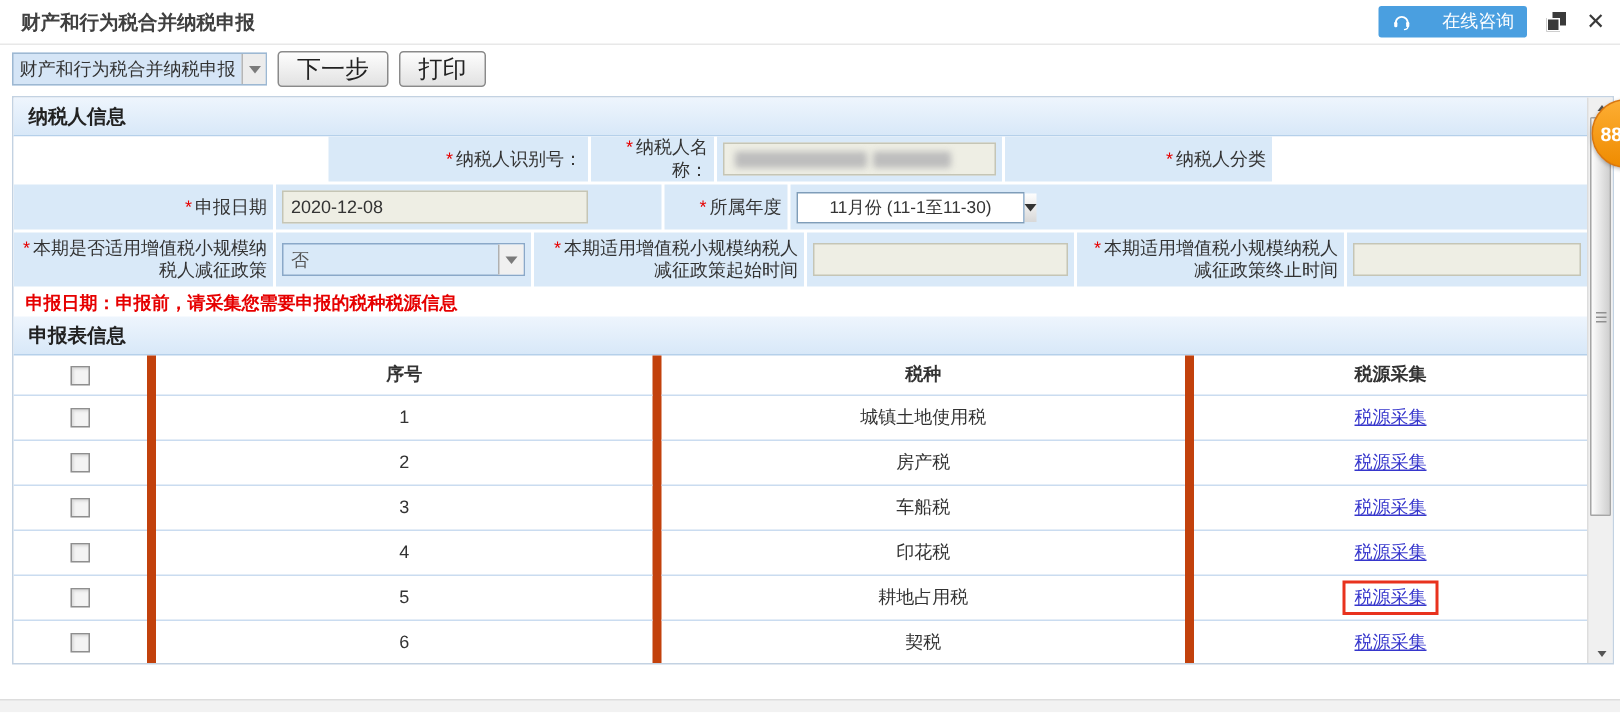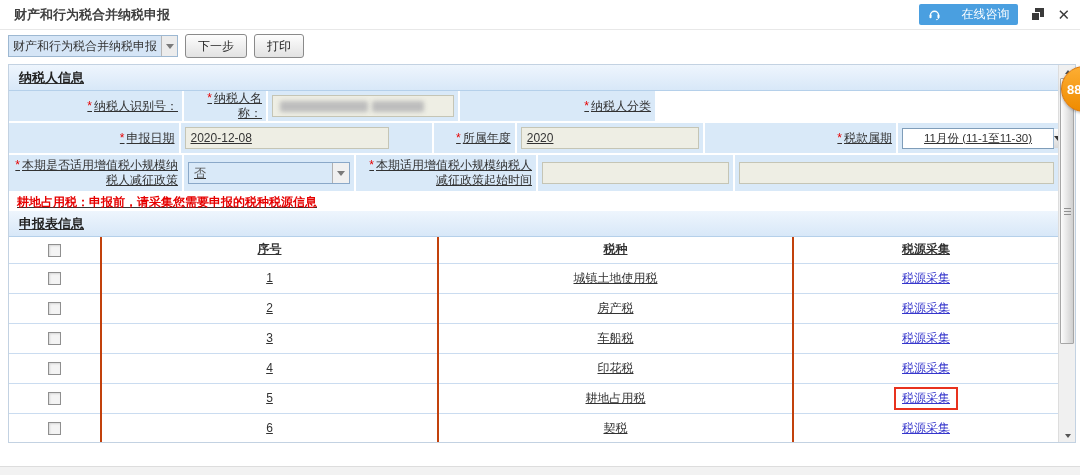--- a/index.html
+++ b/index.html
@@ -19,53 +19,53 @@
   .restore-ico .b2 { position:absolute; left:0; bottom:0; width:9px; height:9px; background:#3a3a3a; border:1px solid #fff; box-shadow:0 0 0 1px #3a3a3a inset; }
   .close-ico { font-size:15px; color:#3a3a3a; line-height:13px; font-weight:bold; }
 
   
   .toolbar { height:32px; display:flex; align-items:center; padding:0 8px; gap:7px; }
   .combo { display:flex; align-items:center; height:22px; border:1px solid #9db8d2; background:#d5e5f6; }
   .combo .combo-text { padding:0 4px; white-space:nowrap; }
   .combo .combo-btn { width:16px; align-self:stretch; background:#ececec; border-left:1px solid #b6b6b6; display:flex; align-items:center; justify-content:center; }
   .tri-down { width:0; height:0; border-left:4px solid transparent; border-right:4px solid transparent; border-top:5px solid #7a7a7a; }
   .tri-up { width:0; height:0; border-left:4px solid transparent; border-right:4px solid transparent; border-bottom:5px solid #7a7a7a; }
-  .btn { height:24px; padding:0 12px; border:1px solid #8a8a8a; border-radius:3px; background:linear-gradient(#fdfdfd,#e2e2e2); font-size:12px; color:#222; cursor:pointer; font-family:inherit; }
+  .btn { height:24px; padding:0 12px; border:1px solid #8a8a8a; border-radius:3px; background:linear-gradient(#fdfdfd,#e2e2e2); font-size:16px; color:#222; cursor:pointer; font-family:inherit; }
 
   
   .panel { position:absolute; left:8px; top:64px; width:1068px; height:379px; border:1px solid #c3d2e2; background:#fff; display:flex; }
-  .panel-main { flex:1; overflow:hidden;text-decoration:underline; }
+  .panel-main { flex:1; overflow:hidden; }
   .sec-head { height:26px; line-height:25px; padding-left:10px; font-size:13px; font-weight:bold; color:#222; background:linear-gradient(#eef5fd,#d8e8f8); border-bottom:1px solid #b5d0ea; }
 
   
   .form { background:#fff; }
-  .frow { display:flex; gap:2px; margin-bottom:2px; }
+  .frow { display:flex; gap:2px; margin-bottom:2px;justify-content:center; }
   .fcell { background:#d9e9f8; display:flex; align-items:center; }
   .flabel { justify-content:flex-end; text-align:right; padding:2px 4px 2px 2px; line-height:1.25; }
   .fval { padding:0 4px; }
   .req { color:#e60000; margin-right:2px; }
-  .w173{width:173px;} .w257{width:257px;} .w82{width:82px;} .w190{width:190px;} .w178{width:195px;} .wflex{flex:1;}
+  .w173{width:173px;} .w257{width:257px;} .w82{width:82px;} .w190{width:190px;} .w178{width:178px;} .wflex{flex:1;}
   .w170{width:170px;} .w180{width:180px;}
   .h30 .fcell{height:30px;} .h36 .fcell{height:36px;}
   .input { background:#eeeee4; border:1px solid #c5c5b5; height:22px; display:flex; align-items:center; padding:0 5px; overflow:hidden; white-space:nowrap; }
   .fill { width:100%; }
   .blurblock { display:inline-block; height:11px; background:#bdbdbd; border-radius:2px; filter:blur(2px); margin:0 2px; }
   .combo2 { display:flex; align-items:center; height:22px; border:1px solid #8aa8c8; background:#d9e9f8; }
   .combo2 .combo-text { flex:1; padding:0 5px; color:#555; }
   .combo2 .combo-btn { width:17px; align-self:stretch; background:#f0f0f0; border-left:1px solid #b0b0b0; display:flex; align-items:center; justify-content:center; }
   .combo3 { display:flex; align-items:center; height:21px; border:1px solid #7f9db9; background:#fff; }
   .combo3 .combo-text { flex:1; padding:0 21px; white-space:nowrap; font-size:11.5px; }
   .combo3 .combo-btn { width:17px; align-self:stretch; background:linear-gradient(#fefefe,#d8d8d8); border-left:1px solid #9db8d2; display:flex; align-items:center; justify-content:center; }
   .combo3 .tri-down { border-top-color:#333; }
 
   .notice { height:18px; line-height:18px; padding-left:8px; color:#e60000; font-weight:bold; }
 
   
   .tbl { width:100%; border-collapse:collapse; table-layout:fixed; }
-  .tbl th, .tbl td { border-bottom:1px solid #cadcf0; border-right:2px solid #c2410c; text-align:center; height:30px; font-weight:normal; }
+  .tbl th, .tbl td { border-bottom:1px solid #cadcf0; border-right:6px solid #c2410c; text-align:center; height:30px; font-weight:normal; }
   .tbl th { height:26px; font-weight:bold; color:#333; }
   .tbl th:last-child, .tbl td:last-child { border-right:none; }
   .c-cb{width:92px;} .c-seq{width:337px;} .c-tax{width:355px;}
   .cb { display:inline-block; width:13px; height:13px; border:1px solid #8f8f8f; background:#f4f4f4; vertical-align:middle; box-shadow:inset 1px 1px 2px rgba(0,0,0,.12); }
   .link { color:#3636cc; text-decoration:underline; cursor:pointer; }
   .redbox { display:inline-block; border:2px solid #e8321e; padding:1px 6px; }
 
   
   .vscroll { width:17px; background:#f0f0f0; border-left:1px solid #ddd; position:relative; }
   .sb-btn { position:absolute; left:1px; width:15px; height:13px; display:flex; align-items:center; justify-content:center; }
@@ -149,28 +149,20 @@
               <span><span class="req">*</span><span>申报日期</span></span>
             </div>
           <div class="fcell fval w257">
             <div class="input" style="width:204px">
                 <span>2020-12-08</span>
               </div>
           </div>
           <div class="fcell flabel w82">
               <span><span class="req">*</span><span>所属年度</span></span>
             </div>
-          <div class="fcell fval w190">
-            <div class="input fill">
-                <span>2020</span>
-              </div>
-          </div>
-          <div class="fcell flabel w178">
-              <span><span class="req">*</span><span>税款属期</span></span>
-            </div>
           <div class="fcell fval wflex">
             <span class="combo3" style="width:152px">
               <span class="combo-text">11月份 (11-1至11-30)</span>
               <span class="combo-btn">
                   <i class="tri-down"></i>
                 </span>
             </span>
           </div>
         </div>
 
@@ -185,27 +177,30 @@
                   <i class="tri-down"></i>
                 </span>
             </span>
           </div>
           <div class="fcell flabel w180">
               <span><span class="req">*</span><span>本期适用增值税小规模纳税人减征政策起始时间</span></span>
             </div>
           <div class="fcell fval w178">
             <div class="input fill"></div>
           </div>
+          <div class="fcell flabel w178">
+              <span><span class="req">*</span><span>本期适用增值税小规模纳税人减征政策终止时间</span></span>
+            </div>
           <div class="fcell fval wflex">
             <div class="input fill"></div>
           </div>
         </div>
       </div>
 
-      <div class="notice">耕地占用税：申报前，请采集您需要申报的税种税源信息</div>
+      <div class="notice">申报日期：申报前，请采集您需要申报的税种税源信息</div>
 
       <div class="sec-head">申报表信息</div>
 
       <table class="tbl">
         <colgroup>
             <col class="c-cb">
             <col class="c-seq">
             <col class="c-tax">
             <col>
           </colgroup>

